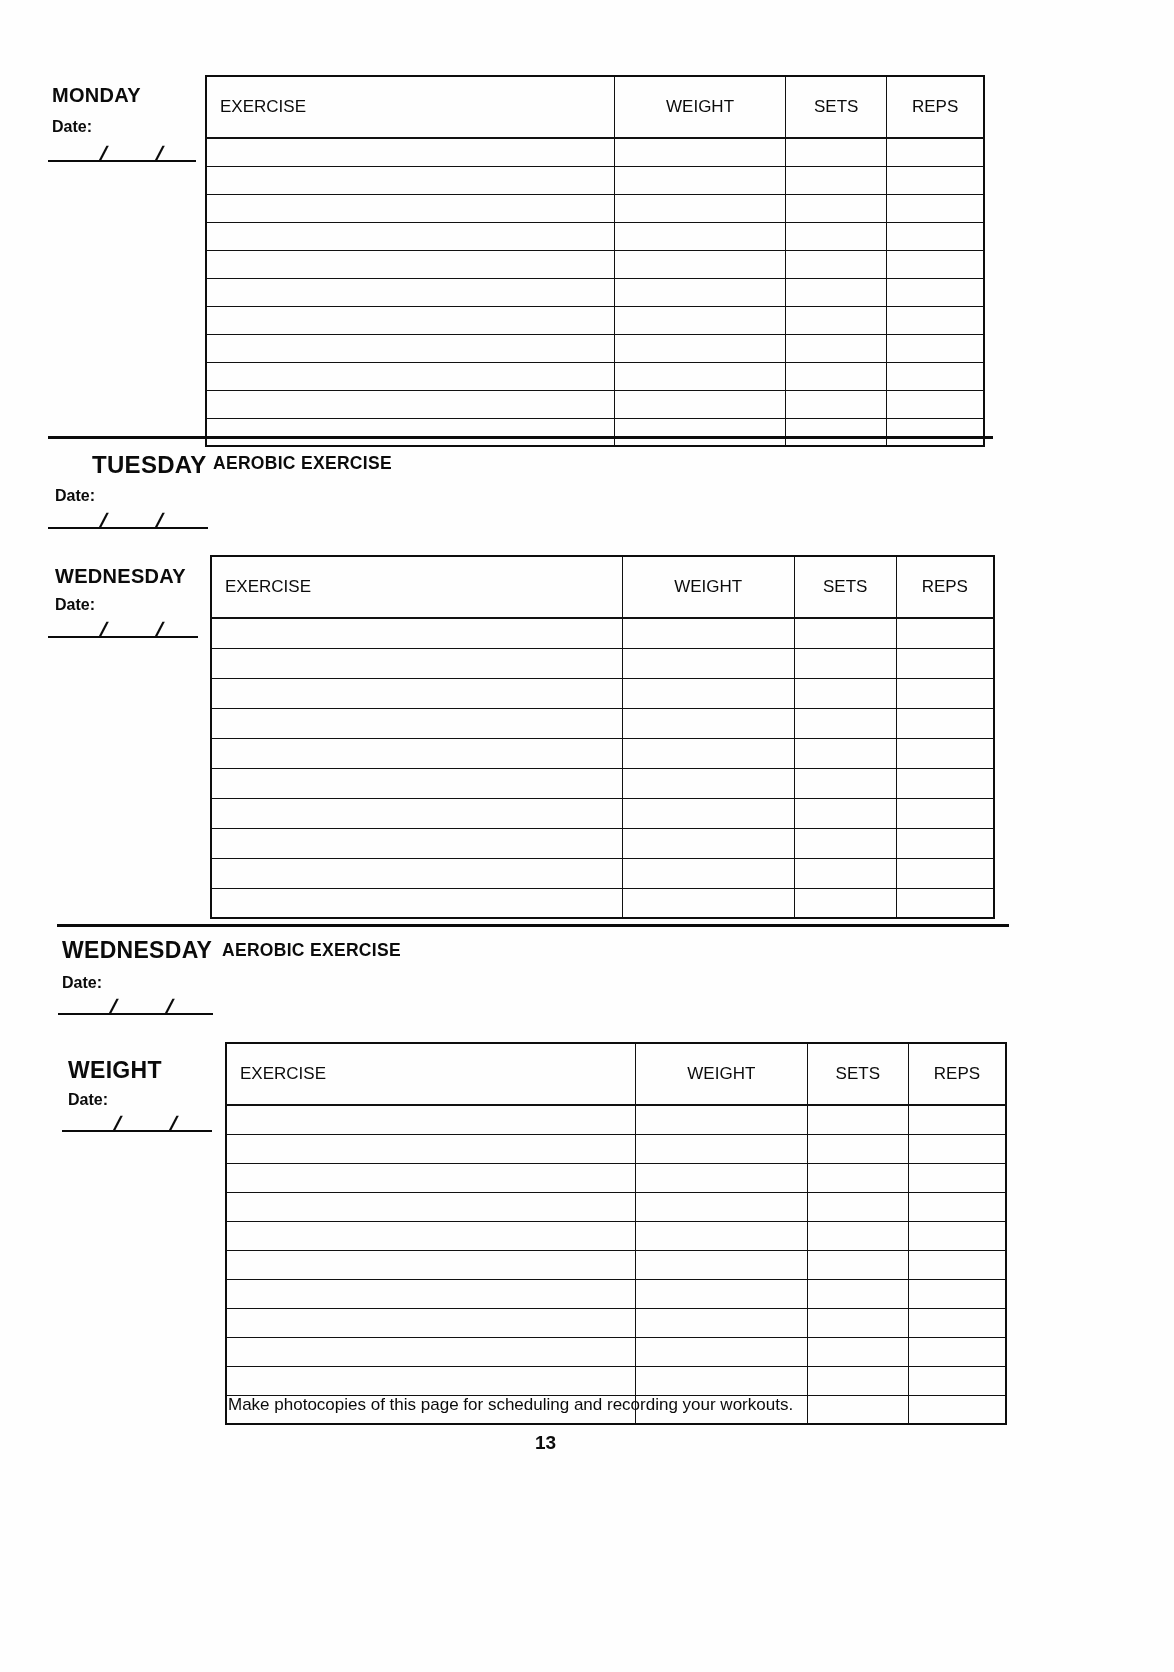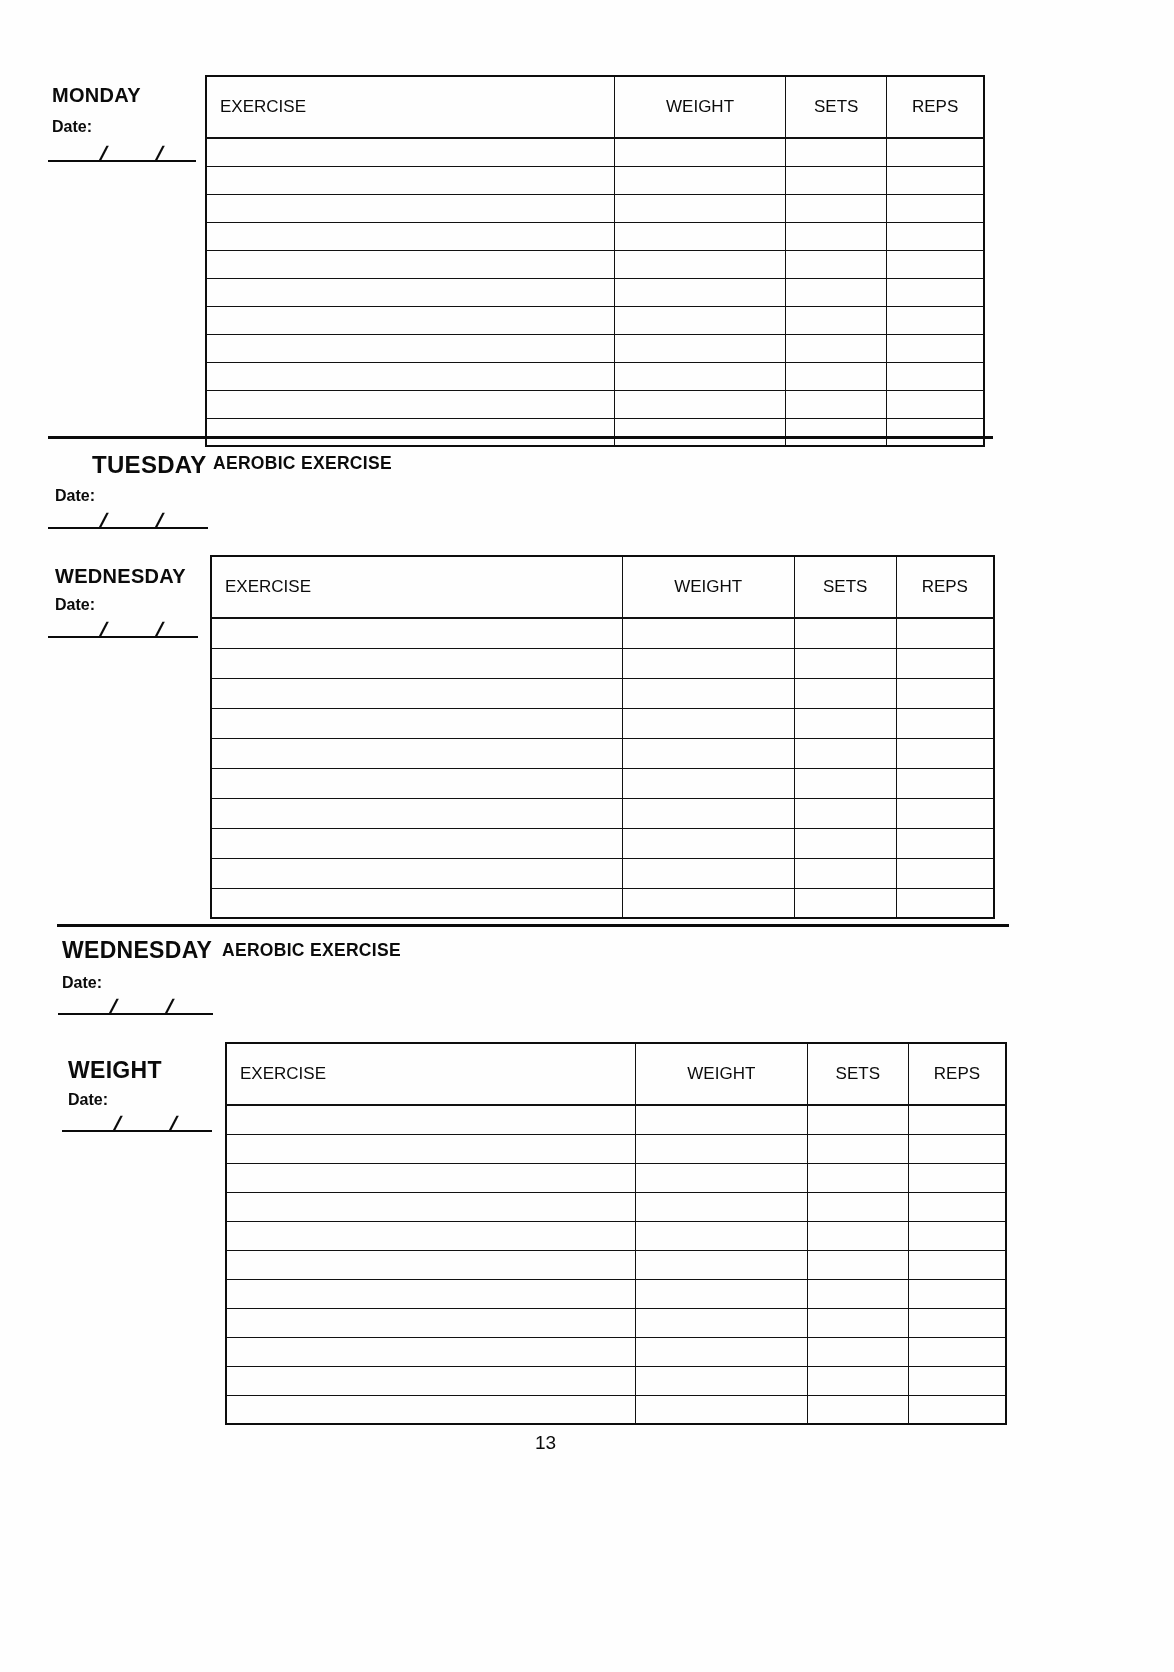--- a/index.html
+++ b/index.html
@@ -313,15 +313,16 @@
         </tr>
         <tr style="height: 29px;">
           <td></td>
           <td></td>
           <td></td>
           <td></td>
         </tr>
       </tbody>
   </table>
 
-  <div class="page-num" style="left:535px; top:1432px;">13</div>
+  <div class="footer-note" style="left:228px; top:1395px;">Make photocopies of this page for scheduling and recording your workouts.</div>
+  <div class="page-num" style="left:535px; top:1432px;font-weight:bold;">13</div>
 
 </div>
 
 </body></html>

